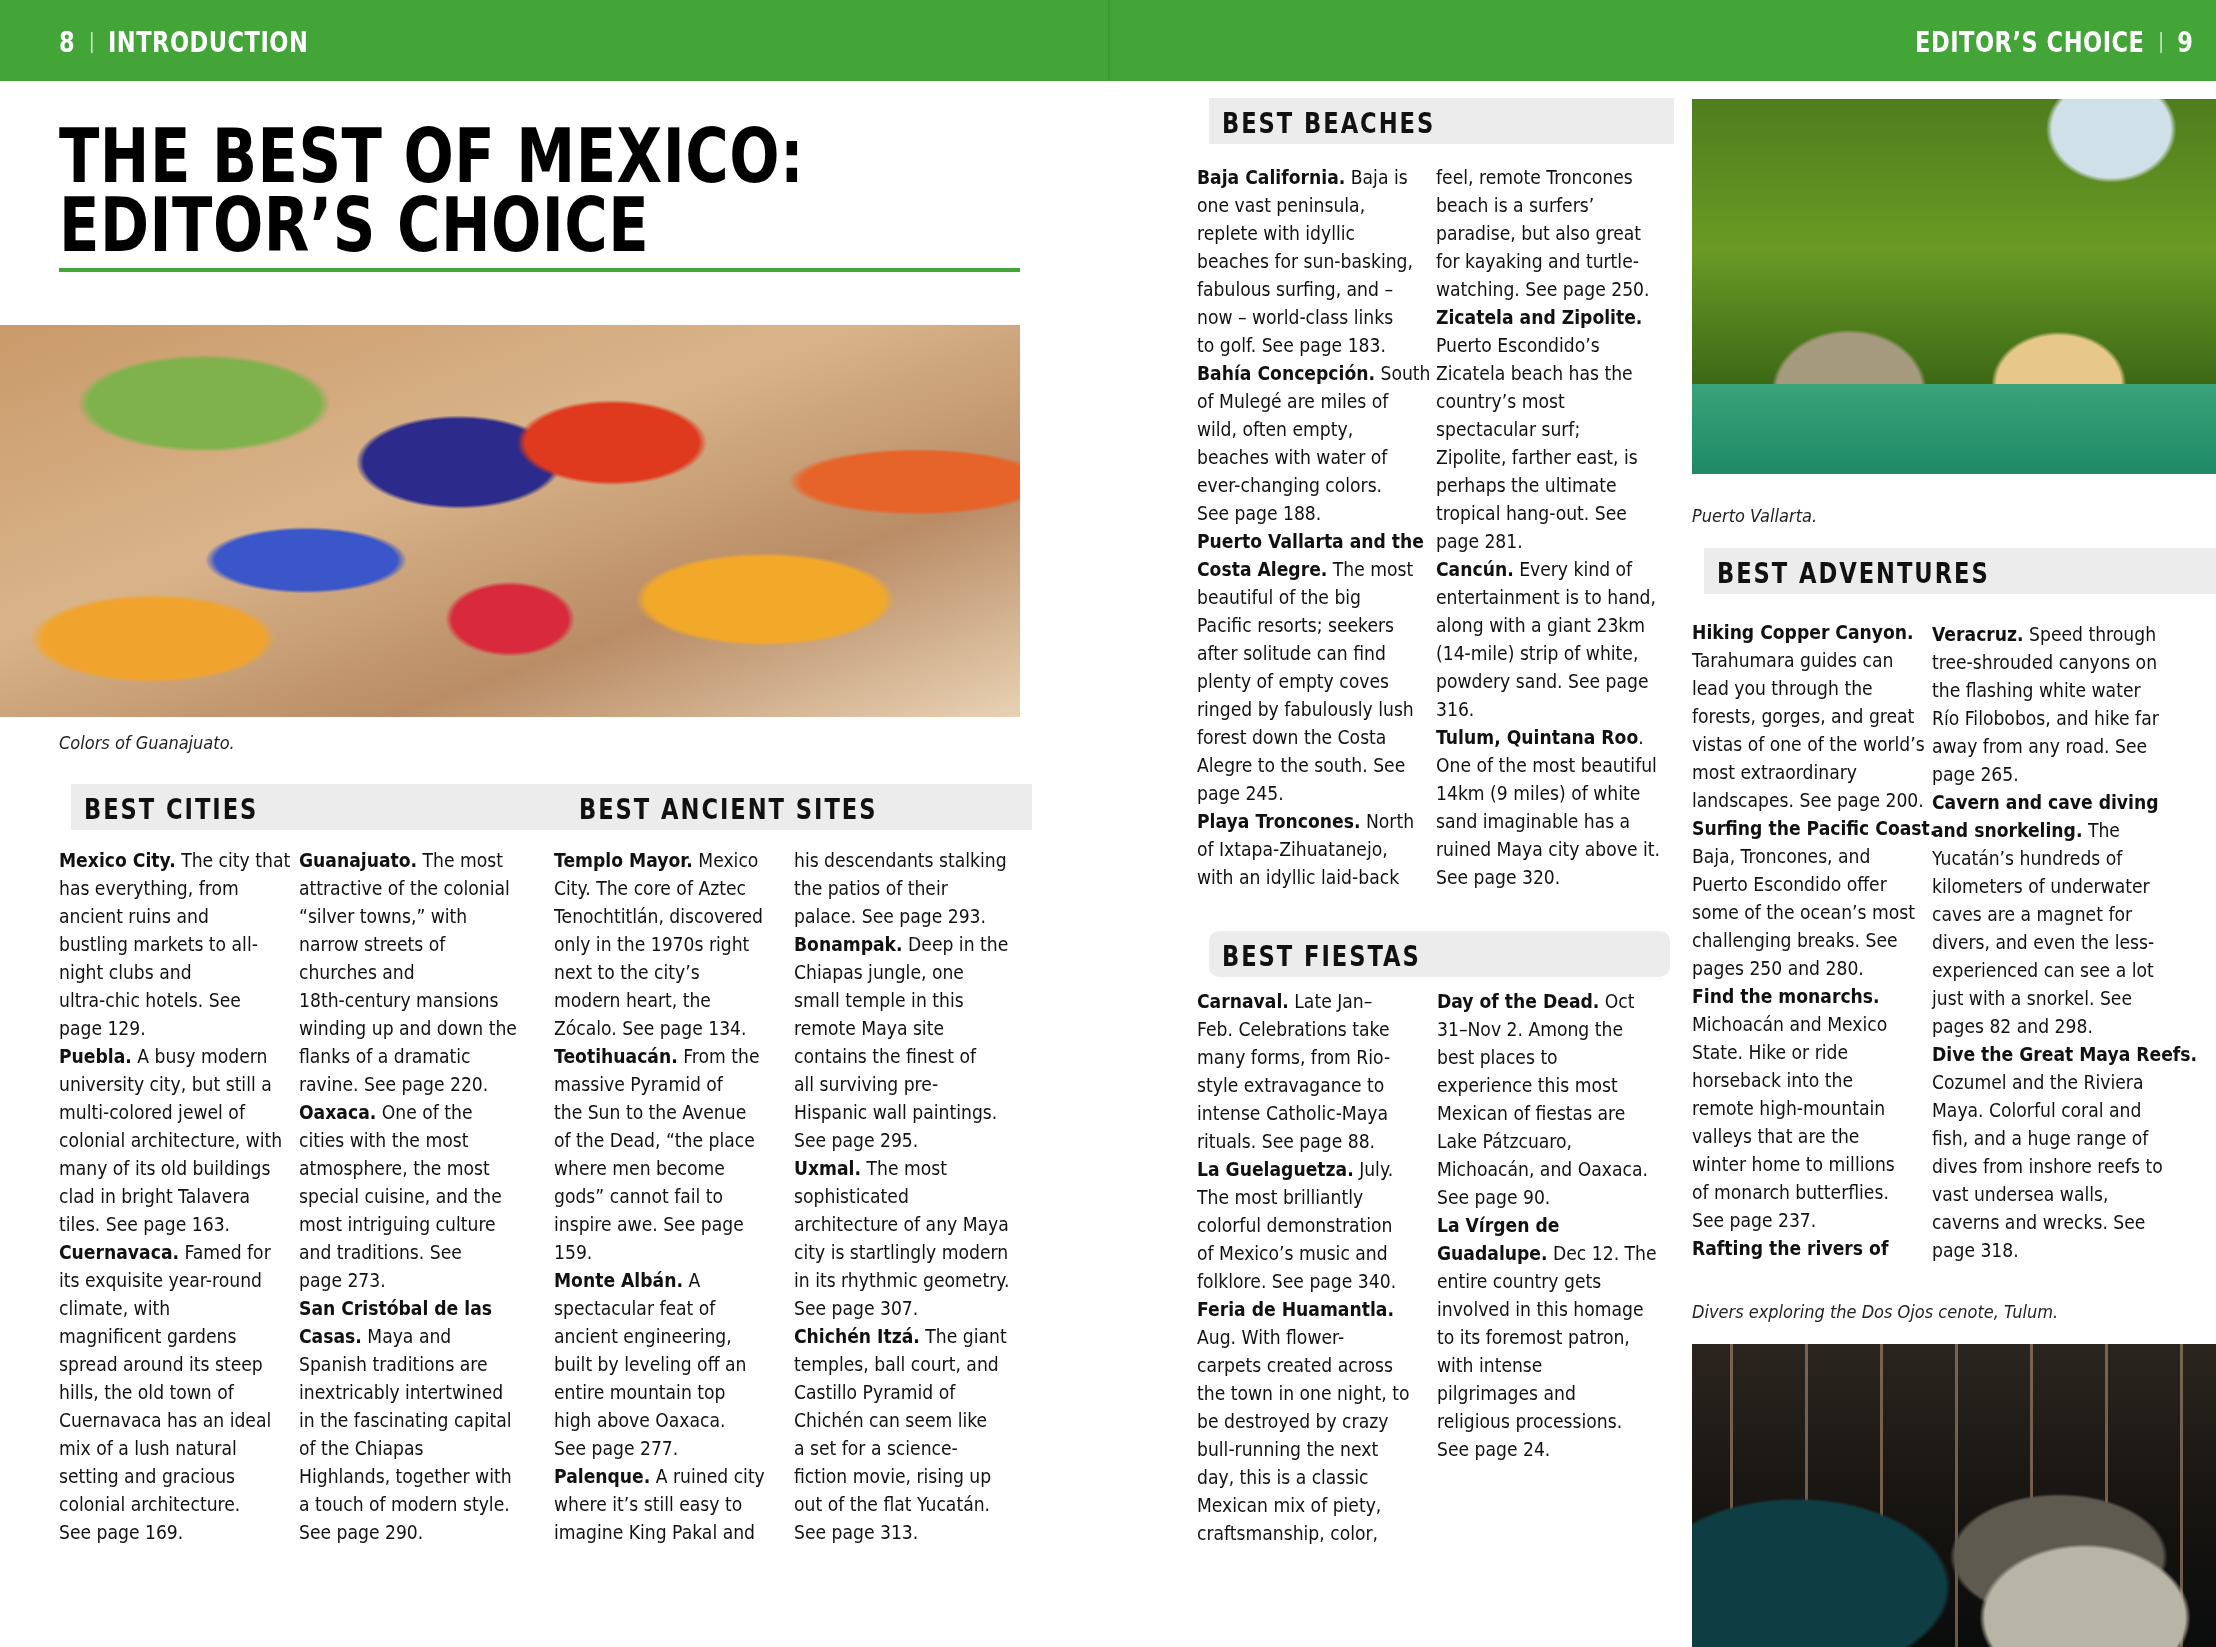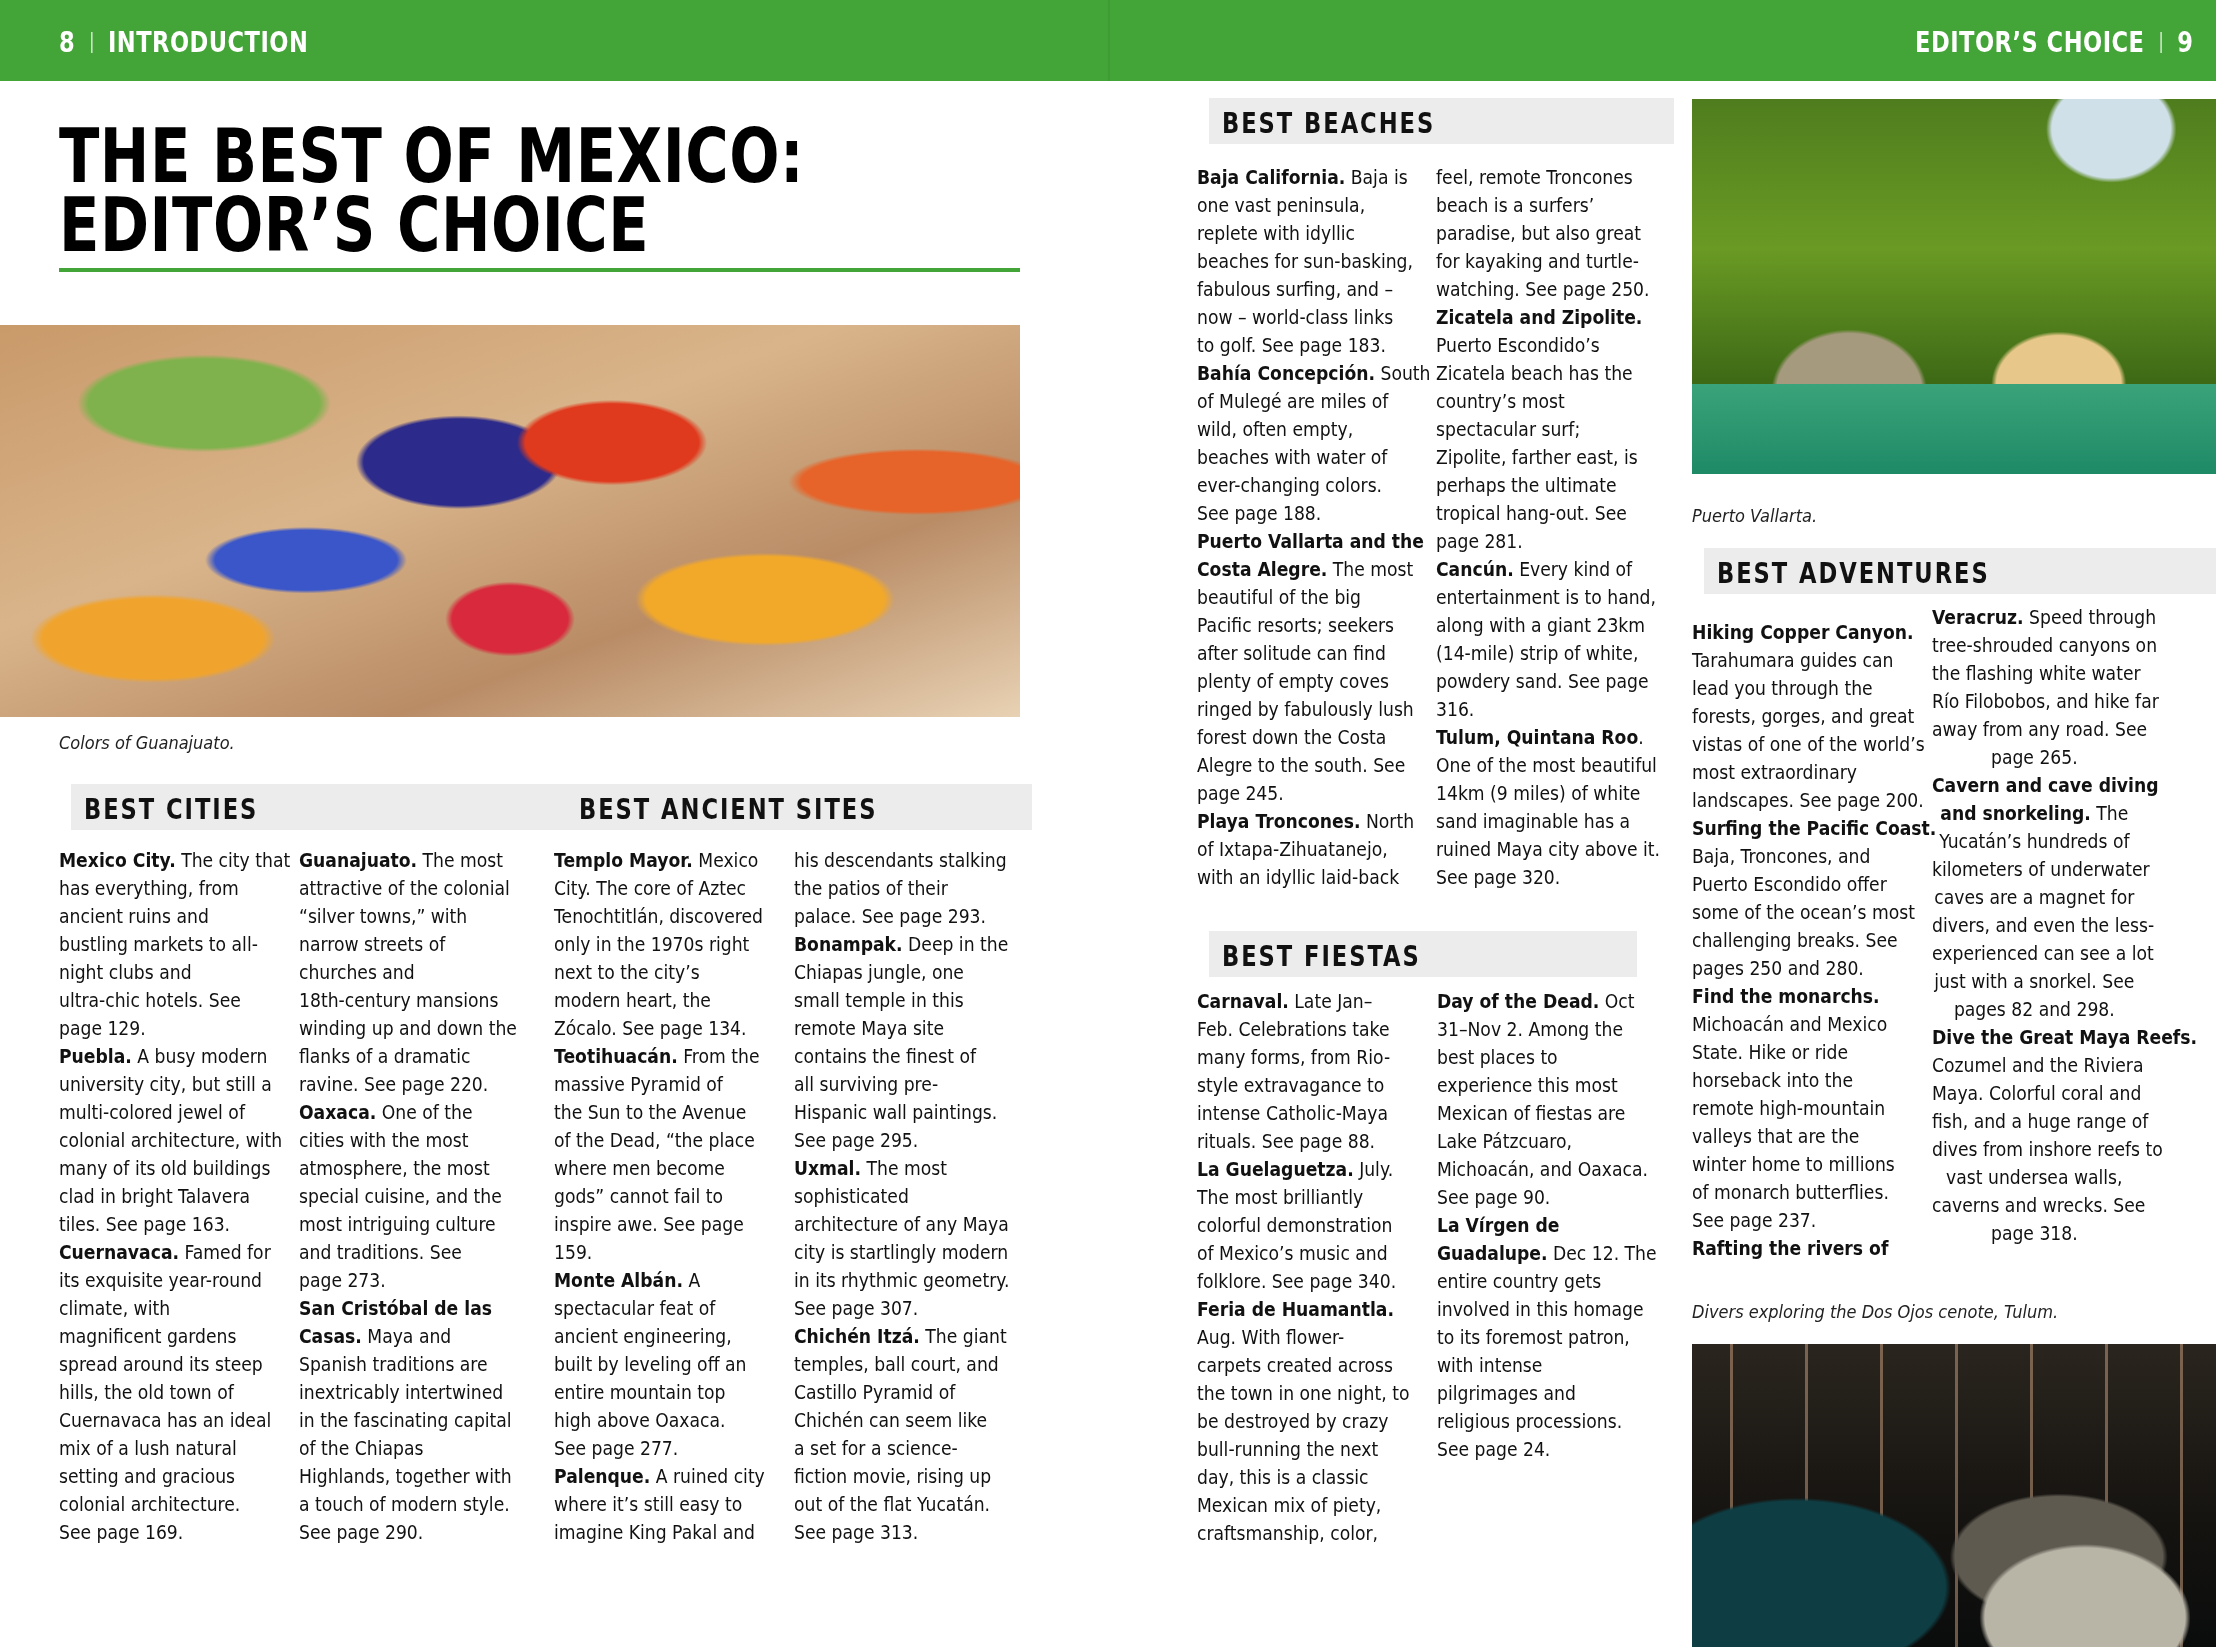--- a/index.html
+++ b/index.html
@@ -94,21 +94,21 @@
 
 <div class="sec-head" style="left:59px; top:784px; width:546px;">
     <span>BEST CITIES</span>
   </div>
 <div class="sec-head" style="left:554px; top:784px; width:466px;">
     <span>BEST ANCIENT SITES</span>
   </div>
 <div class="sec-head" style="left:1197px; top:98px; width:465px;">
     <span>BEST BEACHES</span>
   </div>
-<div class="sec-head" style="left:1197px; top:931px; width:428px;">
+<div class="sec-head" style="left:1197px; top:931px; width:461px;border-radius:10px;">
     <span>BEST FIESTAS</span>
   </div>
 <div class="sec-head" style="left:1692px; top:548px; width:550px;">
     <span>BEST ADVENTURES</span>
   </div>
 
 <div class="col" style="left:59px; top:846px;">
     <div class="entry">
       <span class="line"><b>Mexico City.</b> The city that</span>
       <span class="line">has everything, from</span>
@@ -393,21 +393,21 @@
       <span class="line">remote high-mountain</span>
       <span class="line">valleys that are the</span>
       <span class="line">winter home to millions</span>
       <span class="line">of monarch butterflies.</span>
       <span class="line">See page 237.</span>
     </div>
     <div class="entry">
       <span class="line"><b>Rafting the rivers of</b></span>
     </div>
   </div>
-<div class="col" style="left:1932px; top:603px;text-align:center;">
+<div class="col" style="left:1932px; top:620px;">
     <div class="entry">
       <span class="line"><b>Veracruz.</b> Speed through</span>
       <span class="line">tree-shrouded canyons on</span>
       <span class="line">the flashing white water</span>
       <span class="line">Río Filobobos, and hike far</span>
       <span class="line">away from any road. See</span>
       <span class="line">page 265.</span>
     </div>
     <div class="entry">
       <span class="line"><b>Cavern and cave diving</b></span>

